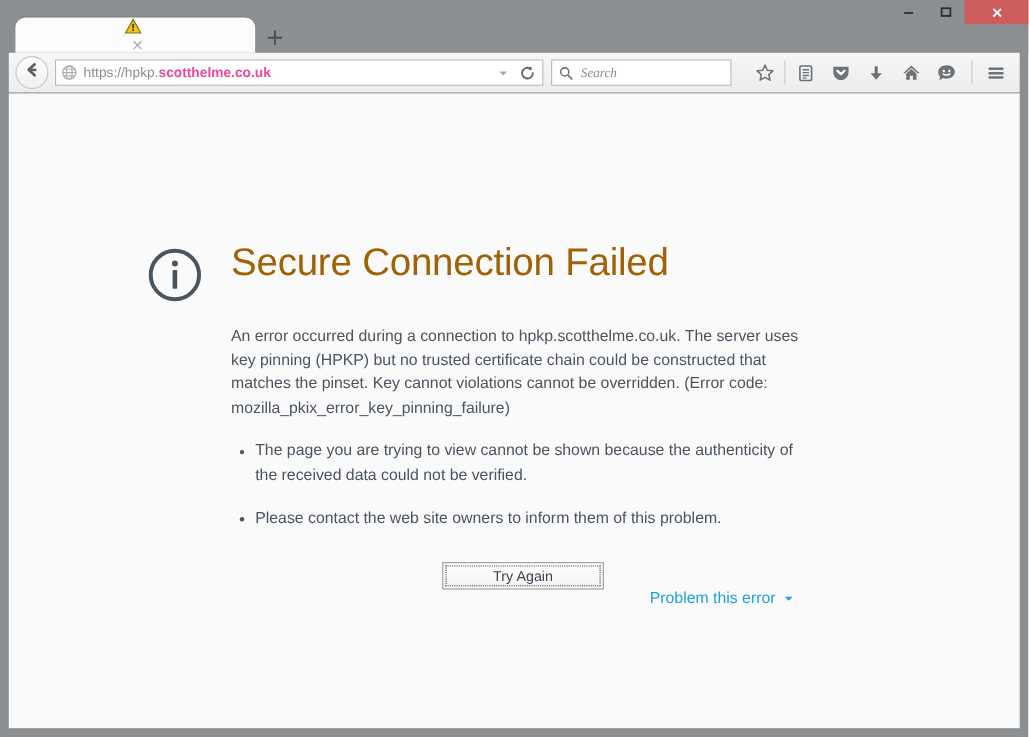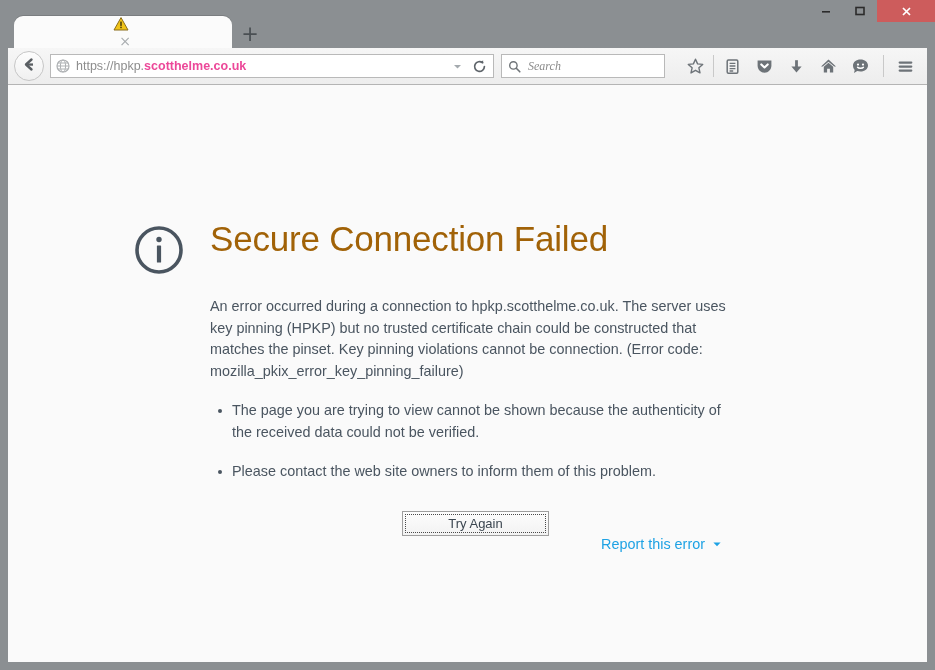--- a/index.html
+++ b/index.html
@@ -483,33 +483,33 @@
           <svg width="52" height="52" viewBox="0 0 52 52" aria-hidden="true">
             <circle cx="26" cy="26" r="22" fill="none" stroke="#4a5560" stroke-width="3.6"></circle>
             <circle cx="26" cy="15.5" r="2.7" fill="#4a5560"></circle>
             <rect x="23.9" y="21.5" width="4.2" height="17" rx="0.6" fill="#4a5560"></rect>
           </svg>
         </span>
         <h1 class="err-title">Secure Connection Failed</h1>
       </div>
 
       <div class="err-body">
-        <p class="err-para">An error occurred during a connection to hpkp.scotthelme.co.uk. The server uses key pinning (HPKP) but no trusted certificate chain could be constructed that matches the pinset. Key pinning violations cannot be connection. (Error code: mozilla_pkix_error_key_pinning_failure)</p>
+        <p class="err-para">An error occurred during a connection to hpkp.scotthelme.co.uk. The server uses key pinning (HPKP) but no trusted certificate chain could be constructed that matches the pinset. Key cannot violations cannot be overridden. (Error code: mozilla_pkix_error_key_pinning_failure)</p>
 
         <ul class="err-list">
           <li>The page you are trying to view cannot be shown because the authenticity of the received data could not be verified.</li>
           <li>Please contact the web site owners to inform them of this problem.</li>
         </ul>
 
         <div class="err-actions">
           <div class="tryagain">
             <span>Try Again</span>
           </div>
           <div class="report-link">
-            <span>Report this error</span>
+            <span>Problem this error</span>
             <span class="report-caret">
               <svg width="10" height="10" viewBox="0 0 10 10" aria-hidden="true">
                 <path d="M1.4 3.4 L5 7.2 L8.6 3.4 Z" fill="currentColor"></path>
               </svg>
             </span>
           </div>
         </div>
       </div>
     </div>
   </div>

